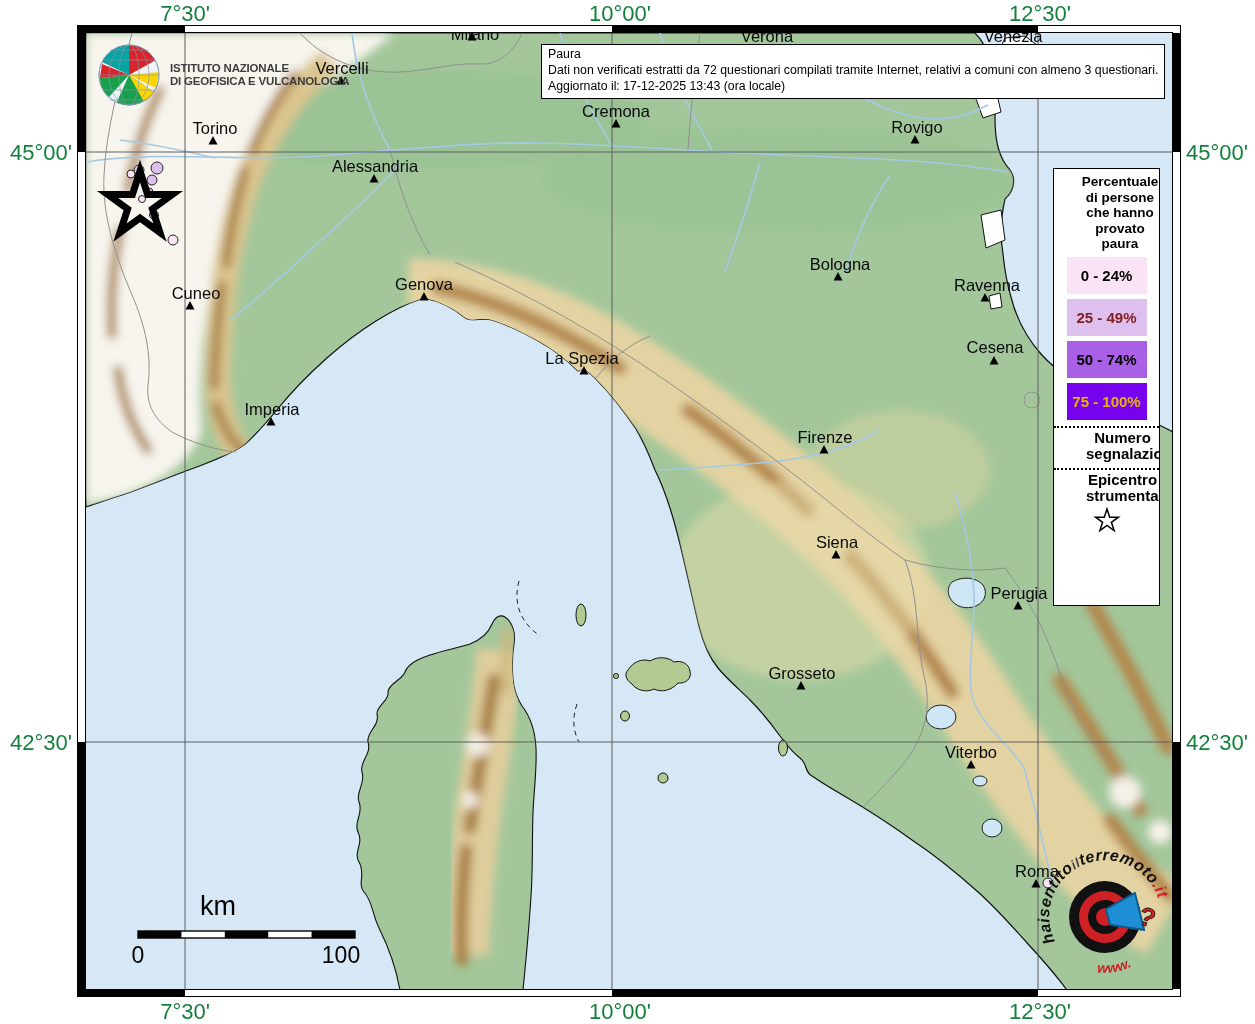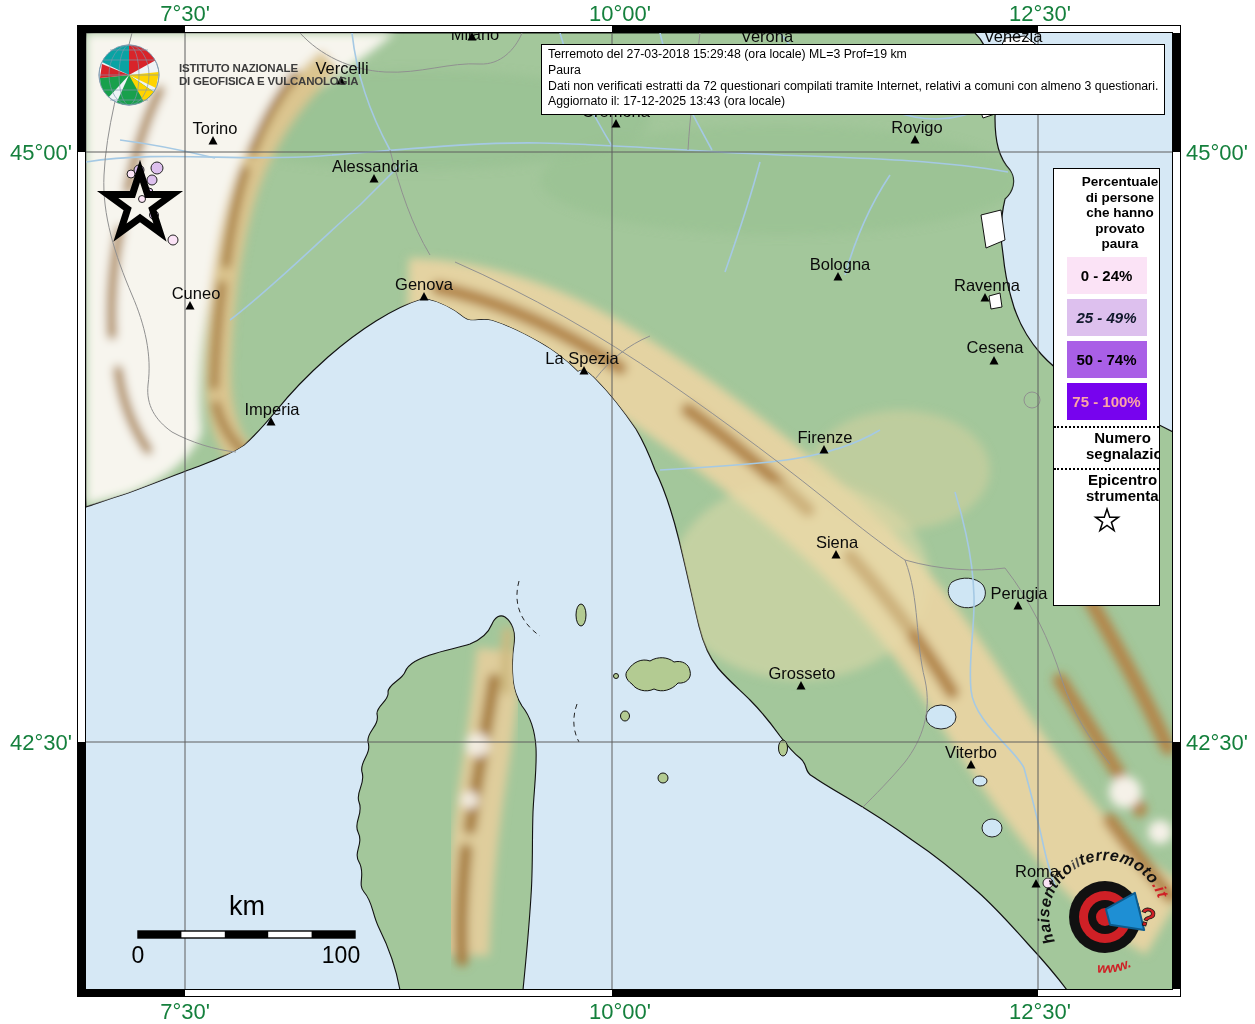--- a/index.html
+++ b/index.html
@@ -8,37 +8,37 @@
   #map-svg{position:absolute;left:0;top:0;}
   .axis-label{position:absolute;font-size:22px;color:#15803d;white-space:nowrap;}
   .axis-top,.axis-bottom{transform:translateX(-50%);}
   .axis-left{width:72px;text-align:right;}
   .axis-right{text-align:left;}
   #info-box{position:absolute;left:541px;top:44px;background:#fff;
     border:1px solid #000;padding:2px 6px 4px 6px;font-size:12.3px;
     line-height:15.8px;white-space:nowrap;color:#000;}
   #ingv-logo{position:absolute;left:96px;top:42px;display:flex;align-items:flex-start;}
   .ingv-text{font-weight:bold;font-size:11.5px;line-height:13px;color:#3d3d3d;
-    letter-spacing:-0.2px;margin-top:20px;margin-left:15px;white-space:pre-line;}
+    letter-spacing:-0.2px;margin-top:20px;margin-left:6px;white-space:pre-line;}
   #legend{position:absolute;left:1053px;top:168px;width:107px;height:438px;
     background:#fff;border:1.5px solid #000;box-sizing:border-box;overflow:hidden;}
   .legend-title{font-weight:bold;font-size:13.5px;line-height:15.5px;text-align:center;
     white-space:pre-line;margin-top:5px;margin-left:27px;}
   .swatch-row{width:80px;height:37px;margin:5px auto 0 auto;display:flex;
     align-items:center;justify-content:center;font-weight:bold;font-size:15px;}
   .legend-sep{border-top:2px dotted #000;margin-top:6px;}
   .legend-sub{font-weight:bold;font-size:15px;line-height:16px;text-align:center;
     white-space:pre-line;margin-top:2px;padding-left:32px;}
   .counts{display:grid;grid-template-columns:1fr 1fr;}
   .count-item{display:flex;flex-direction:column;align-items:center;margin-top:2px;}
   .count-circle{border:1.6px solid #000;border-radius:50%;box-sizing:border-box;}
   .count-label{font-size:13px;margin-top:1px;}
   .legend-star{display:block;margin:3px auto 0 auto;}
   #scalebar-labels .sb{position:absolute;font-size:23px;text-align:center;}
-  #sb-km{position:absolute;left:200px;top:891px;width:94px;text-align:center;font-size:27px;}
+  #sb-km{position:absolute;left:200px;top:891px;width:94px;text-align:left;font-size:27px;}
   #sb-0{left:114px;top:942px;width:48px;}
   #sb-100{left:308px;top:942px;width:66px;}
   #watermark{position:absolute;left:1030px;top:848px;width:140px;height:150px;}
   .wm-text{font-weight:bold;font-style:italic;font-size:16px;letter-spacing:0.5px;
     font-family:"Liberation Sans",sans-serif;}
   .wm-www{font-weight:bold;font-style:italic;font-size:14px;
     font-family:"Liberation Sans",sans-serif;}
 </style>
 </head>
 <body>
@@ -244,21 +244,20 @@
     <div class="axis-label axis-bottom" style="left: 185px; top: 999px;">7°30'</div>
     <div class="axis-label axis-bottom" style="left: 620px; top: 999px;">10°00'</div>
     <div class="axis-label axis-bottom" style="left: 1040px; top: 999px;">12°30'</div>
     <div class="axis-label axis-left" style="left: 0px; top: 140px;">45°00'</div>
     <div class="axis-label axis-left" style="left: 0px; top: 730px;">42°30'</div>
     <div class="axis-label axis-right" style="left: 1186px; top: 140px;">45°00'</div>
     <div class="axis-label axis-right" style="left: 1186px; top: 730px;">42°30'</div>
   </div>
 
 <div id="info-box">
-  <div>Terremoto del 27-03-2018 15:29:48 (ora locale) ML=3 Prof=19 km</div>
   <div>Paura</div>
   <div>Dati non verificati estratti da 72 questionari compilati tramite Internet, relativi a comuni con almeno 3 questionari.</div>
   <div>Aggiornato il: 17-12-2025 13:43 (ora locale)</div>
 </div>
 
 <div id="ingv-logo">
   <svg width="68" height="66" viewBox="0 0 68 66">
     <defs>
         <clipPath id="gclip">
           <circle cx="33" cy="33" r="30"></circle>
@@ -289,27 +288,27 @@
   <div class="legend-title">Percentuale
 di persone
 che hanno
 provato
 paura</div>
   <div id="legend-classes">
       <div class="swatch-row" style="background: rgb(251, 227, 246);">
         <span style="color: rgb(0, 0, 0);">0 - 24%</span>
       </div>
       <div class="swatch-row" style="background: rgb(221, 192, 238);">
-        <span style="color: #0f172a; font-style: italic;">25 - 49%</span>
+        <span style="color: #7f1d1d;">25 - 49%</span>
       </div>
       <div class="swatch-row" style="background: rgb(169, 95, 230);">
         <span style="color: #000000;">50 - 74%</span>
       </div>
       <div class="swatch-row" style="background: rgb(119, 3, 238);">
-        <span style="color: #fca5a5;">75 - 100%</span>
+        <span style="color: #eab308;">75 - 100%</span>
       </div>
     </div>
   <div class="legend-sep"></div>
   <div class="legend-sub">Numero
 segnalazioni</div>
   <div class="legend-sep"></div>
   <div class="legend-sub">Epicentro
 strumentale</div>
   <svg class="legend-star" width="28" height="28" viewBox="0 0 28 28">
     <path d="M14,2 L16.7,10.2 L25.4,10.2 L18.4,15.3 L21.1,23.5 L14,18.4 L6.9,23.5 L9.6,15.3 L2.6,10.2 L11.3,10.2 Z" fill="#fff" stroke="#000" stroke-width="1.5" stroke-linejoin="miter"></path>

